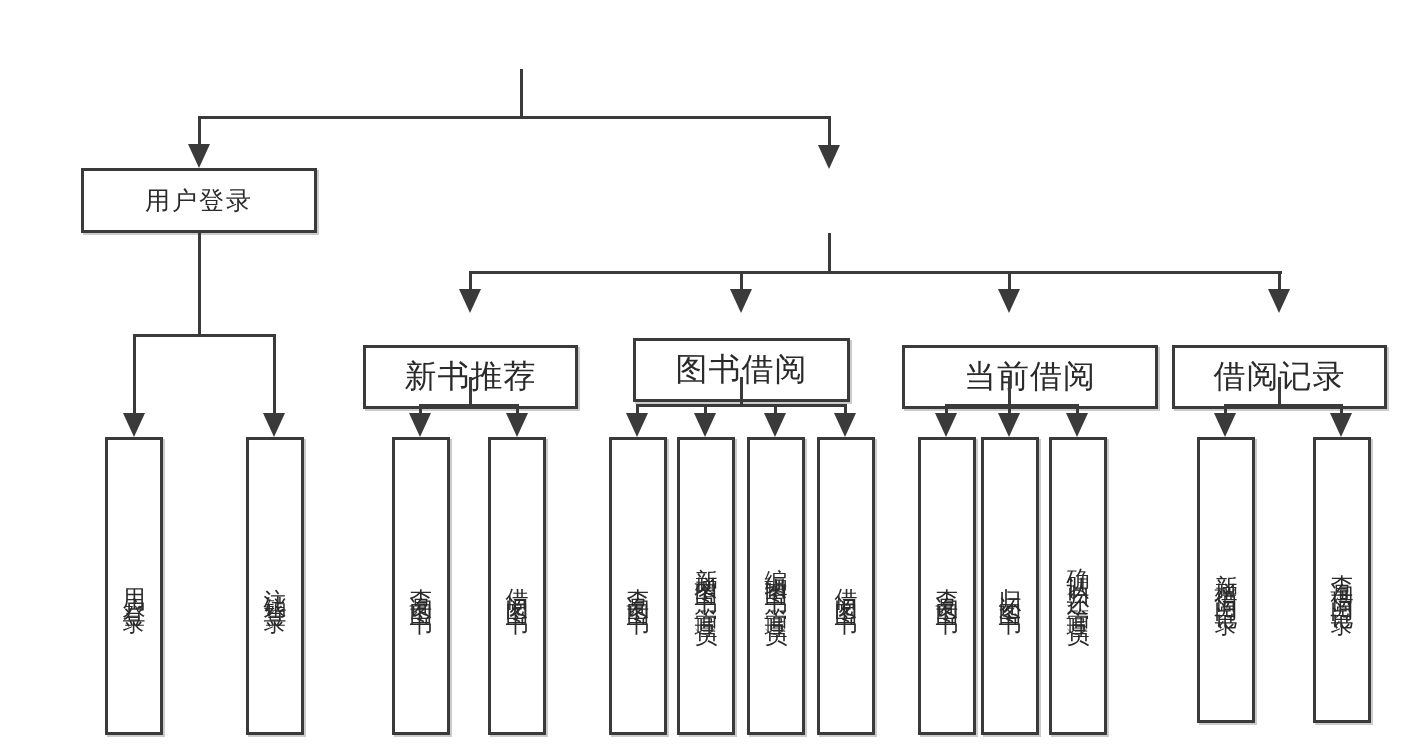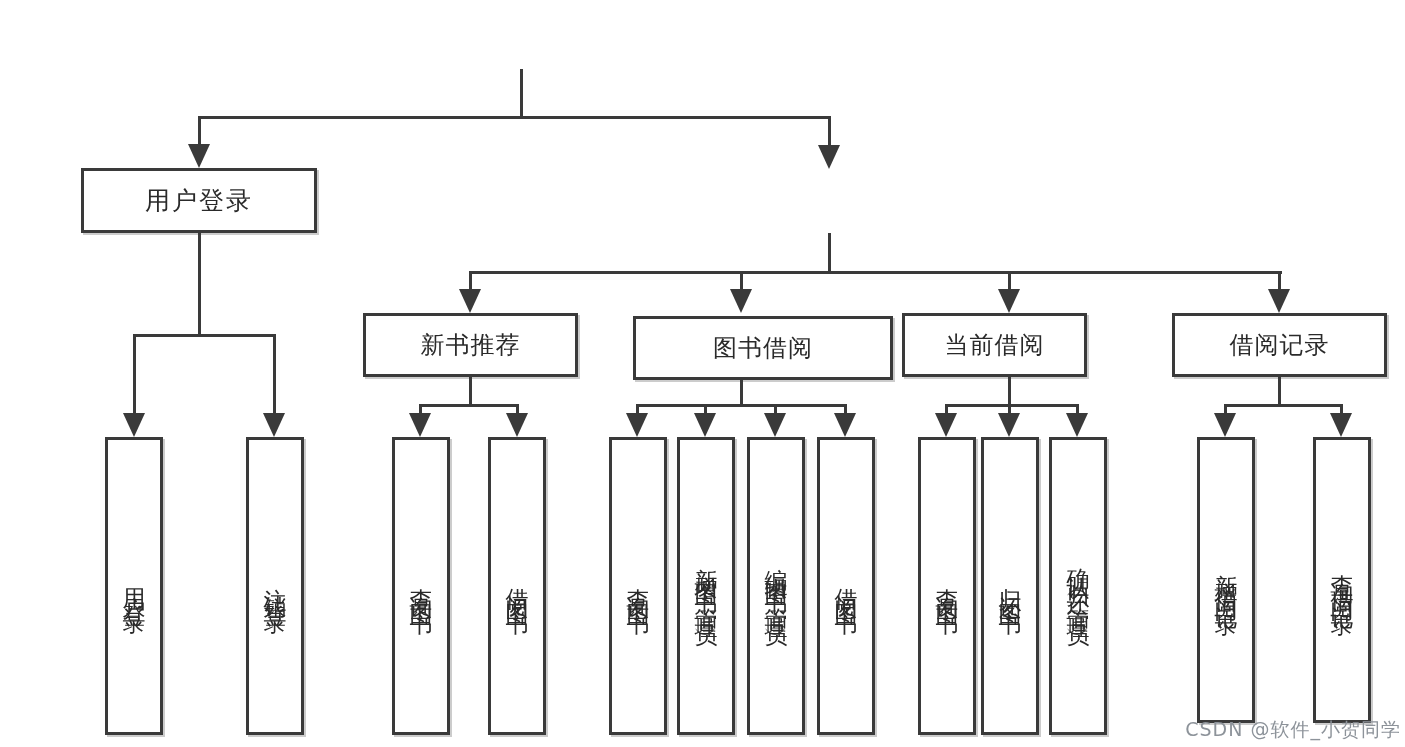--- a/index.html
+++ b/index.html
@@ -21,21 +21,21 @@
     background: #ffffff;
     border: 3px solid #3a3a3a;
     box-shadow: 2px 2px 0 rgba(110,110,110,0.35);
     display: flex;
     align-items: center;
     justify-content: center;
     color: #2a2a2a;
   }
   .node.h1 { font-size: 25px; letter-spacing: 2px; }
   .node.h2 { font-size: 25px; letter-spacing: 2px; }
-  .node.h3 { font-size: 24px; letter-spacing: 1px; }
+  .node.h3 { font-size: 32px; letter-spacing: 1px; margin-top: 32px; }
   .vtext {
     writing-mode: vertical-rl;
     text-orientation: mixed;
     font-size: 23px;
     letter-spacing: 8px;
     line-height: 1;
     white-space: nowrap;
   }
   .line {
     position: absolute;
@@ -65,24 +65,24 @@
 <div class="canvas">
 
 
   <div class="node h2" style="left:81px;top:168px;width:236px;height:65px">
     <span>用户登录</span>
   </div>
 
   <div class="node h3" style="left:363px;top:313px;width:215px;height:64px">
     <span>新书推荐</span>
   </div>
-  <div class="node h3" style="left:633px;top:316px;width:260px;height:64px">
+  <div class="node h3" style="left:633px;top:306px;width:217px;height:64px">
     <span>图书借阅</span>
   </div>
-  <div class="node h3" style="left:902px;top:313px;width:185px;height:64px">
+  <div class="node h3" style="left:902px;top:313px;width:256px;height:64px">
     <span>当前借阅</span>
   </div>
   <div class="node h3" style="left:1172px;top:313px;width:215px;height:64px">
     <span>借阅记录</span>
   </div>
 
   <div class="node" style="left:105px;top:437px;width:58px;height:298px">
     <span class="vtext">用户登录</span>
   </div>
   <div class="node" style="left:246px;top:437px;width:58px;height:298px">
@@ -174,15 +174,14 @@
   <div class="line" style="left:1076px;top:404px;width:3px;height:9px"></div>
   <div class="arrow" style="left:1066px;top:413px"></div>
 
   <div class="line" style="left:1278px;top:377px;width:3px;height:29px"></div>
   <div class="line" style="left:1224px;top:404px;width:119px;height:3px"></div>
   <div class="line" style="left:1224px;top:404px;width:3px;height:9px"></div>
   <div class="arrow" style="left:1214px;top:413px"></div>
   <div class="line" style="left:1340px;top:404px;width:3px;height:9px"></div>
   <div class="arrow" style="left:1330px;top:413px"></div>
 
-  <div class="watermark">CSDN @软件_小贺同学</div>
 
 </div>
 
 </body></html>

